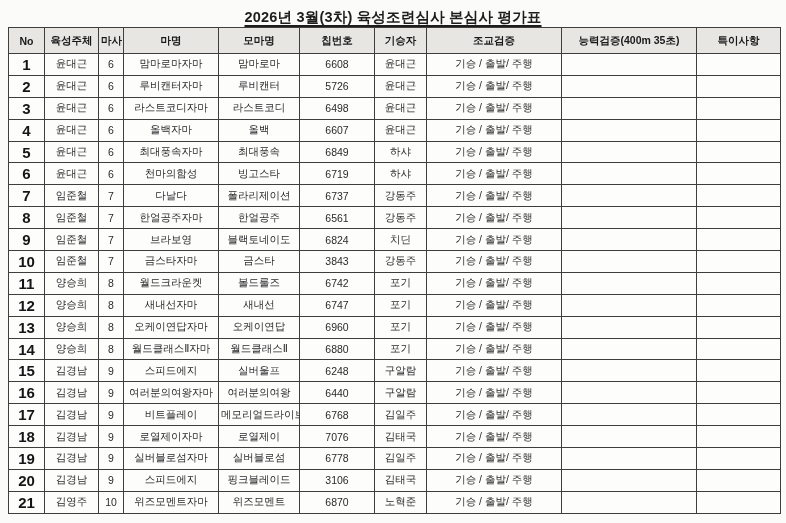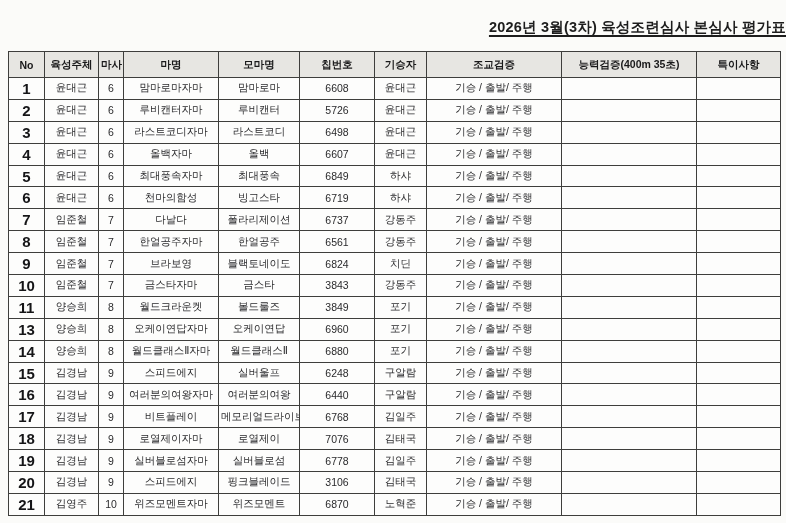--- a/index.html
+++ b/index.html
@@ -12,37 +12,37 @@
     font-family: "Liberation Sans", "DejaVu Sans", sans-serif;
     color: #1d1d1d;
     -webkit-font-smoothing: antialiased;
   }
   .page {
     position: relative;
     width: 786px;
     height: 523px;
   }
   .doc-title {
-    text-align: right;
+    text-align: center;
     font-size: 14.5px;
     font-weight: 700;
     letter-spacing: 0.2px;
-    padding-top: 18px;
+    padding-top: 8px;
     height: 17px;
   }
   .doc-title span {
     text-decoration: underline;
     text-underline-offset: 3px;
     text-decoration-thickness: 1.5px;
   }
   table.eval {
     border-collapse: collapse;
     table-layout: fixed;
     margin-left: 8px;
-    margin-top: 16px;
+    margin-top: 2px;
     width: 772px;
   }
   table.eval th, table.eval td {
     border: 1px solid #3e3e3c;
     padding: 0 2px;
     text-align: center;
     vertical-align: middle;
     overflow: hidden;
     white-space: nowrap;
   }
@@ -234,21 +234,33 @@
       <td>기승 / 출발/ 주행</td>
       <td></td>
       <td></td>
     </tr>
         <tr>
       <td class="c-no">11</td>
       <td>양승희</td>
       <td>8</td>
       <td>월드크라운켓</td>
       <td>볼드룰즈</td>
-      <td>3849</td>
+      <td>6742</td>
+      <td>포기</td>
+      <td>기승 / 출발/ 주행</td>
+      <td></td>
+      <td></td>
+    </tr>
+        <tr>
+      <td class="c-no">12</td>
+      <td>양승희</td>
+      <td>8</td>
+      <td>새내선자마</td>
+      <td>새내선</td>
+      <td>6747</td>
       <td>포기</td>
       <td>기승 / 출발/ 주행</td>
       <td></td>
       <td></td>
     </tr>
         <tr>
       <td class="c-no">13</td>
       <td>양승희</td>
       <td>8</td>
       <td>오케이연답자마</td>

